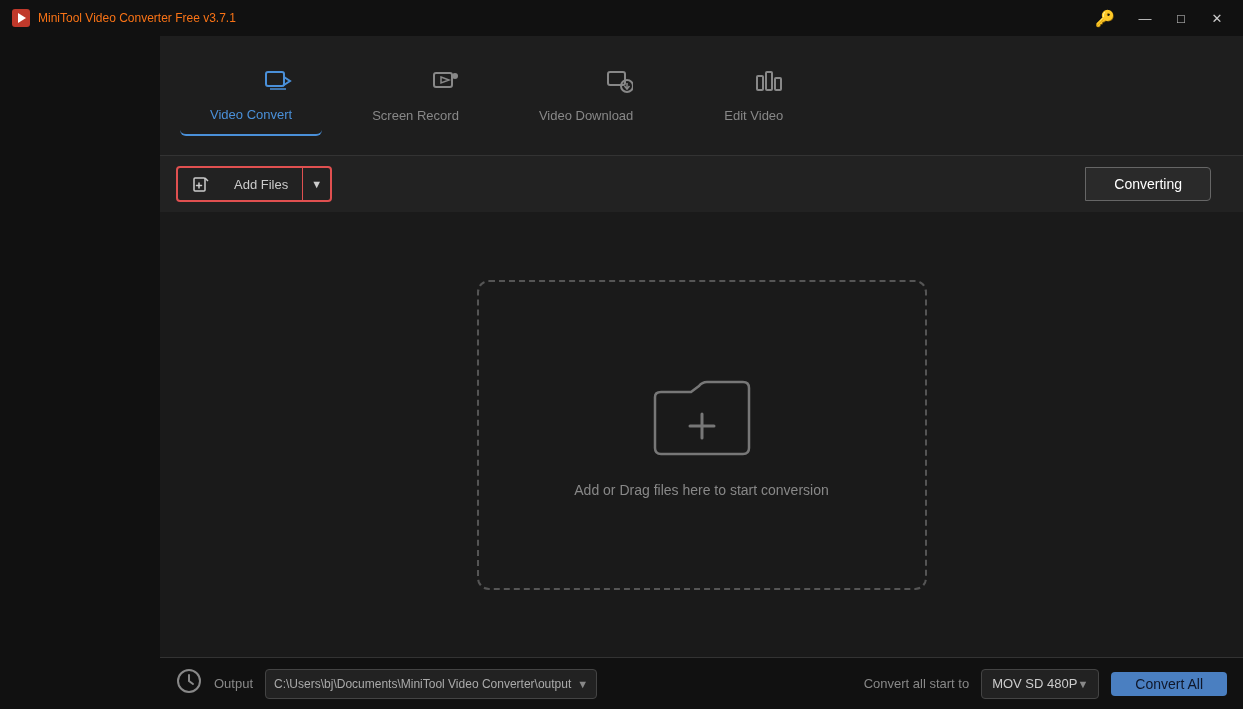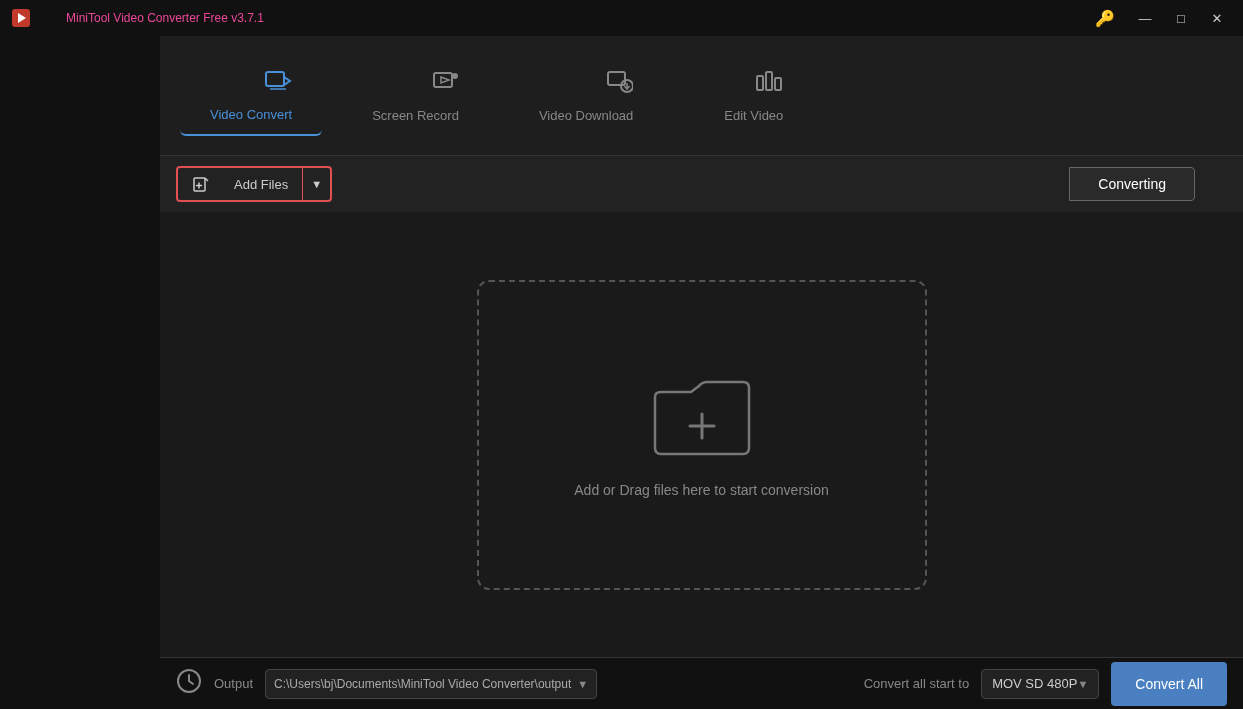--- a/index.html
+++ b/index.html
@@ -27,23 +27,22 @@
       padding: 0 12px;
       flex-shrink: 0;
     }
     .title-bar-logo {
       width: 18px;
       height: 18px;
       margin-right: 8px;
     }
     .title-bar-text {
       font-size: 12px;
-      color: #ec4899;
-      flex: 1;
-      margin-left: 28px;
+      color: #f97316;
+      flex: 1;
     }
     .title-bar-controls {
       display: flex;
       gap: 8px;
     }
     .title-bar-btn {
       width: 28px;
       height: 22px;
       background: transparent;
       border: none;
@@ -155,21 +154,21 @@
       display: flex;
       align-items: center;
       color: #ccc;
       font-size: 11px;
     }
 
     
     .sub-tabs {
       display: flex;
       margin-left: auto;
-      margin-right: 32px;
+      margin-right: 16px;
     }
     .sub-tab {
       padding: 8px 28px;
       border: 1px solid #555;
       background: transparent;
       color: #888;
       cursor: pointer;
       font-size: 14px;
     }
     .sub-tab.active {
@@ -273,24 +272,24 @@
     .format-select-text {
       font-size: 13px;
       color: #ccc;
     }
     .format-select-arrow {
       font-size: 11px;
       color: #888;
     }
     .convert-all-btn {
       background: #4a7fc1;
-      color: #ffffff;
+      color: #0f172a;
       border: none;
       border-radius: 4px;
-      height: 44px;
+      height: 24px;
       padding: 0 24px;
       font-size: 14px;
       cursor: pointer;
       font-weight: 500;
     }
   </style>
 </head>
 <body>
 
 <div class="title-bar">

